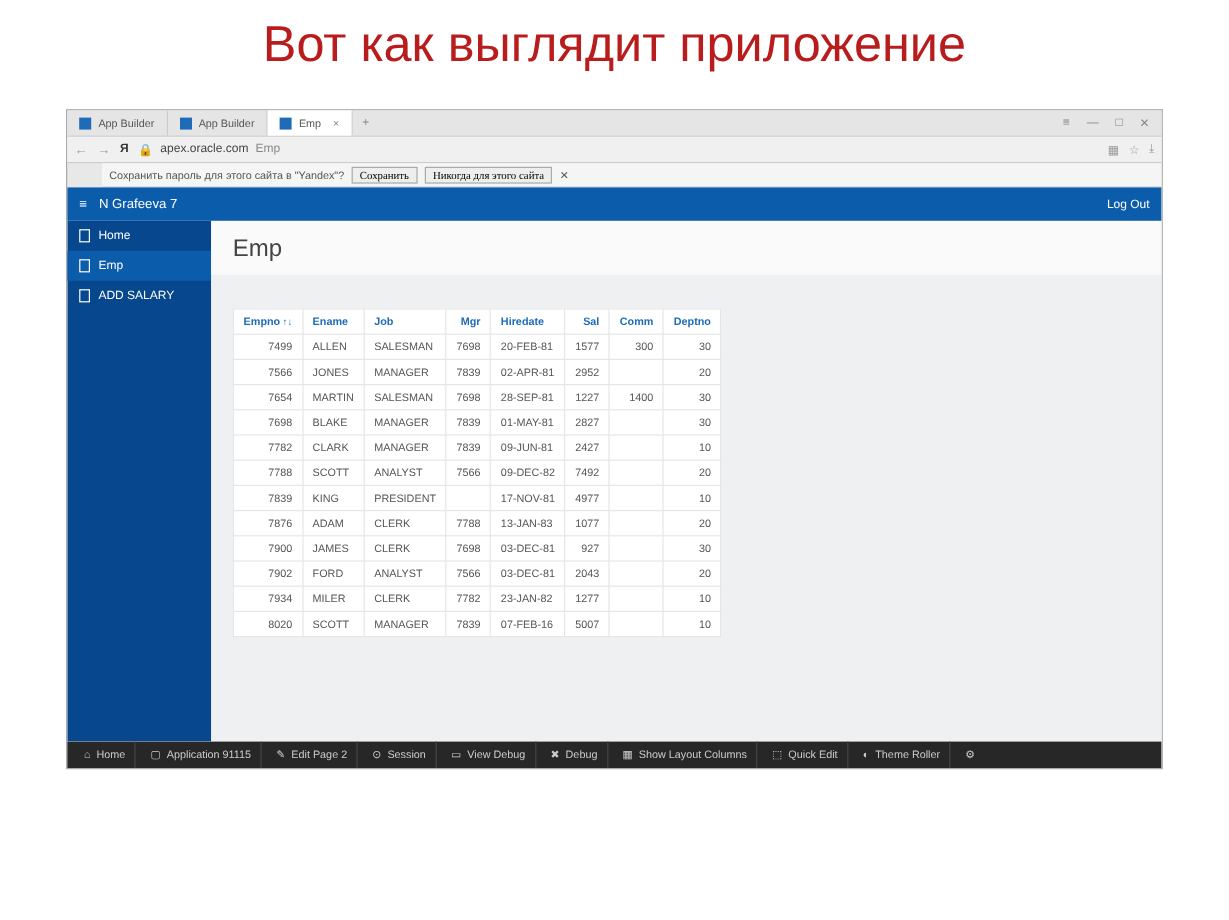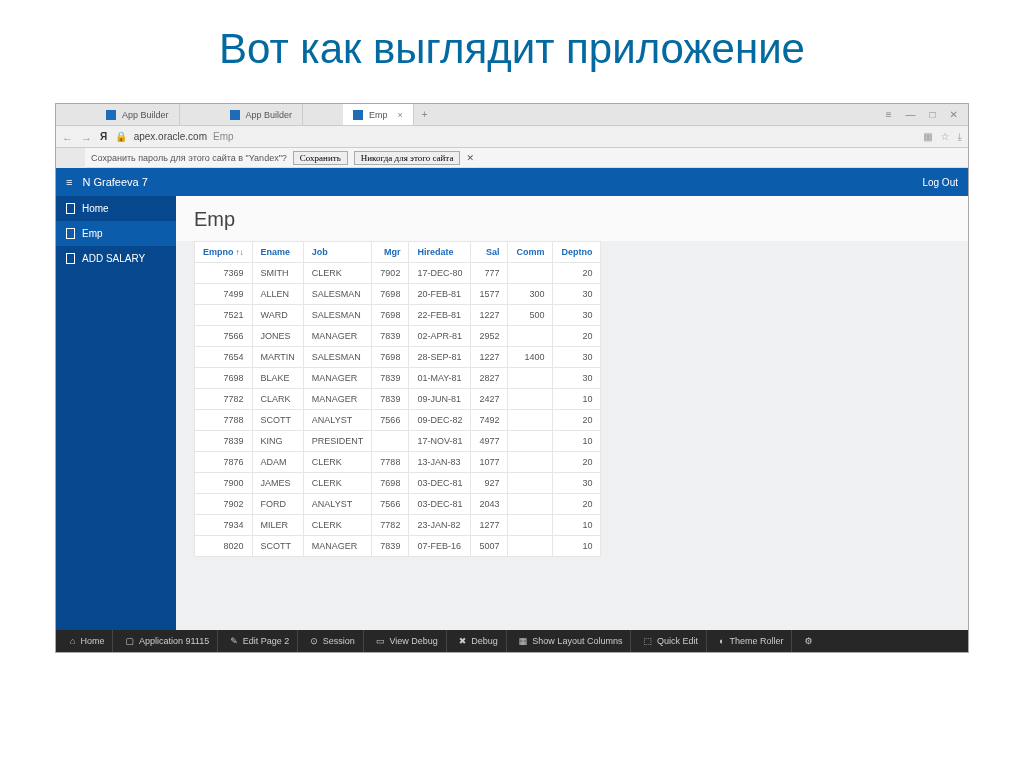--- a/index.html
+++ b/index.html
@@ -1,20 +1,20 @@
 <!DOCTYPE html>
 <html><head>
 <meta charset="utf-8">
 <style>
   * { box-sizing: border-box; margin: 0; padding: 0; }
   body { font-family: Arial, sans-serif; background: #fff; width: 1024px; height: 767px; overflow: hidden; }
-  .slide-title { font-size: 42px; font-weight: 400; text-align: center; padding: 25px 0 15px; color: #0369a1; }
+  .slide-title { font-size: 42px; font-weight: 400; text-align: center; padding: 13px 0 15px; color: #b91c1c; }
   .browser-frame { margin: 15px 55px 0; border: 1px solid #aaa; background: #e8e8e8; height: 550px; display: flex; flex-direction: column; font-size: 10px; }
   .tab-bar { display: flex; align-items: center; background: #e5e5e5; height: 22px; border-bottom: 1px solid #ccc; }
-  .tab { display: flex; align-items: center; padding: 0 10px; height: 100%; border-right: 1px solid #ccc; gap: 6px; font-size: 9px; color: #555; margin-left: 40px; }
+  .tab { display: flex; align-items: center; padding: 0 10px; height: 100%; border-right: 1px solid #ccc; gap: 6px; font-size: 9px; color: #555; }
   .tab.active { background: #fff; }
   .tab-icon { width: 10px; height: 10px; background: #1e6bb8; display: inline-block; }
   .tab-close { color: #888; cursor: pointer; margin-left: 4px; }
   .tab-add { padding: 0 8px; color: #888; }
   .win-controls { margin-left: auto; display: flex; gap: 14px; padding-right: 10px; color: #888; }
   .nav-bar { display: flex; align-items: center; height: 22px; background: #f0f0f0; padding: 0 6px; gap: 8px; border-bottom: 1px solid #ccc; }
   .nav-arrow { color: #999; font-size: 11px; }
   .addr { flex: 0 0 auto; color: #444; display: flex; align-items: center; gap: 6px; }
   .addr-lock { color: #888; }
   .nav-right { margin-left: auto; display: flex; gap: 8px; color: #999; }
@@ -24,21 +24,21 @@
   .app-header { background: #0b5cab; color: #fff; display: flex; align-items: center; height: 28px; padding: 0 10px; font-size: 11px; }
   .hamburger { margin-right: 10px; }
   .app-header .logout { margin-left: auto; font-size: 10px; }
   .app-body { flex: 1; display: flex; overflow: hidden; }
   .sidebar { width: 120px; background: #06478e; color: #fff; font-size: 10px; }
   .sidebar-item { padding: 7px 10px; display: flex; gap: 7px; align-items: center; cursor: pointer; }
   .sidebar-item.active { background: #0b5cab; }
   .doc-icon { width: 9px; height: 11px; border: 1px solid #fff; display: inline-block; position: relative; }
   .main { flex: 1; background: #eef0f2; display: flex; flex-direction: column; overflow: auto; }
   .page-title { font-size: 20px; color: #444; padding: 12px 18px 10px; background: #fafafa; }
-  .table-wrap { padding: 0 18px 10px; }
+  .table-wrap { padding: 0 18px 10px; margin-top: 28px; }
   table { border-collapse: collapse; background: #fff; font-size: 9px; }
   th, td { border: 1px solid #e6e6e6; padding: 5px 8px; text-align: left; white-space: nowrap; }
   th { color: #1e6bb8; font-weight: 600; background: #fff; cursor: pointer; }
   td { color: #555; }
   .num { text-align: right; }
   .sort-ind { font-size: 8px; margin-left: 2px; }
   .devbar { background: #272727; color: #ccc; height: 22px; display: flex; align-items: center; font-size: 9px; padding: 0 6px; gap: 4px; }
   .devbar .ditem { display: flex; align-items: center; gap: 5px; padding: 0 8px; border-right: 1px solid #444; height: 100%; cursor: pointer; }
   .devbar .ditem:last-child { border-right: none; }
 </style>
@@ -129,50 +129,30 @@
                   <th>Job</th>
                   <th class="num">Mgr</th>
                   <th>Hiredate</th>
                   <th class="num">Sal</th>
                   <th class="num">Comm</th>
                   <th class="num">Deptno</th>
                 </tr>
               </thead>
             <tbody id="tbody">
                 <tr>
-                  <td class="num">7369</td>
-                  <td>SMITH</td>
-                  <td>CLERK</td>
-                  <td class="num">7902</td>
-                  <td>17-DEC-80</td>
-                  <td class="num">777</td>
-                  <td class="num"></td>
-                  <td class="num">20</td>
-                </tr>
-                <tr>
                   <td class="num">7499</td>
                   <td>ALLEN</td>
                   <td>SALESMAN</td>
                   <td class="num">7698</td>
                   <td>20-FEB-81</td>
                   <td class="num">1577</td>
                   <td class="num">300</td>
                   <td class="num">30</td>
                 </tr>
                 <tr>
-                  <td class="num">7521</td>
-                  <td>WARD</td>
-                  <td>SALESMAN</td>
-                  <td class="num">7698</td>
-                  <td>22-FEB-81</td>
-                  <td class="num">1227</td>
-                  <td class="num">500</td>
-                  <td class="num">30</td>
-                </tr>
-                <tr>
                   <td class="num">7566</td>
                   <td>JONES</td>
                   <td>MANAGER</td>
                   <td class="num">7839</td>
                   <td>02-APR-81</td>
                   <td class="num">2952</td>
                   <td class="num"></td>
                   <td class="num">20</td>
                 </tr>
                 <tr>

